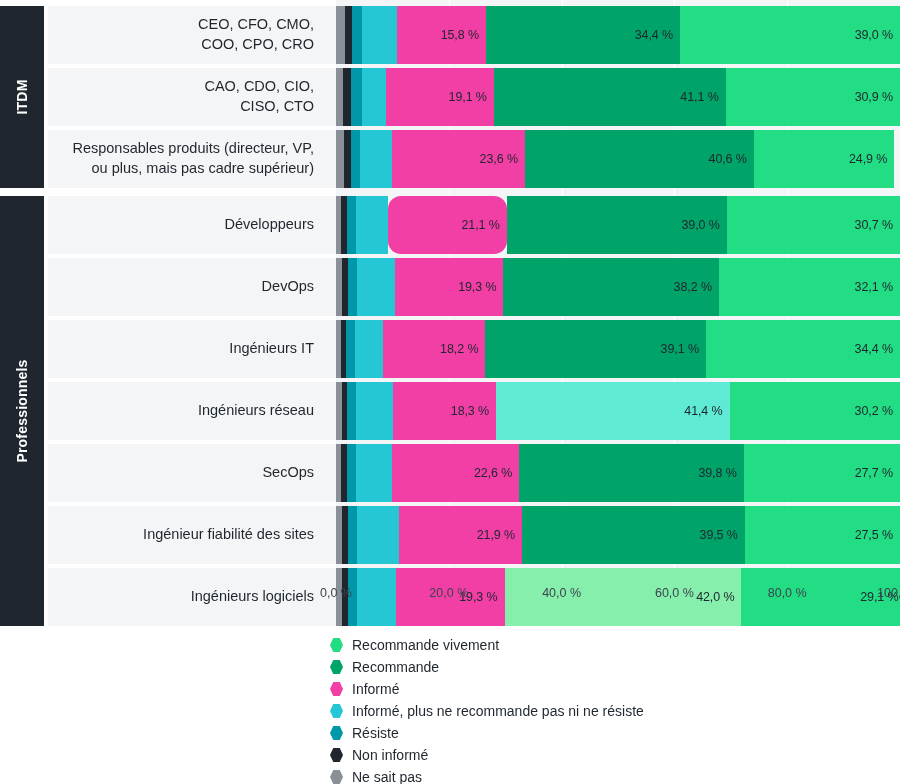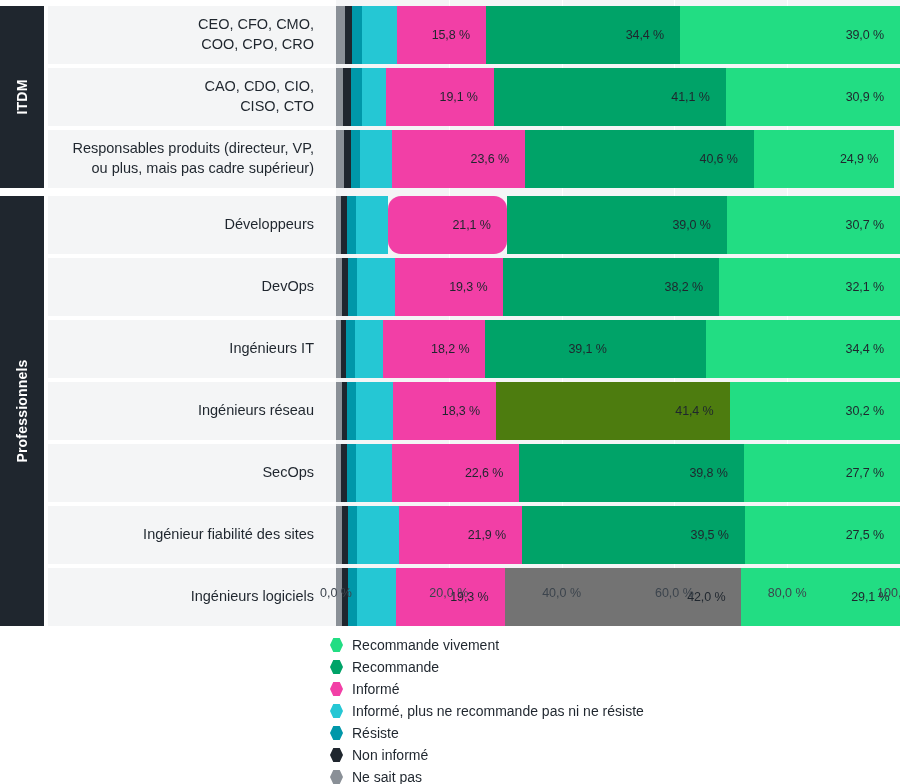--- a/index.html
+++ b/index.html
@@ -86,21 +86,21 @@
   .seg {
     position: relative;
     height: 100%;
     display: flex;
     align-items: center;
     justify-content: flex-end;
   }
   .seg-label {
     font-size: 12.5px;
     color: #1f262e;
-    padding-right: 16px;
+    padding-right: 7px;
     white-space: nowrap;
     letter-spacing: -0.1px;
   }
 
   
   .axis {
     position: absolute;
     left: 336px;
     top: 586px;
     width: 564px;
@@ -258,39 +258,39 @@
       <div class="row" style="top: 320px; height: 58px;">
         <div class="row-label">Ingénieurs IT</div>
         <div class="row-bar">
           <div class="seg" title="Ne sait pas" style="width: 4.512px; background: rgb(138, 144, 151);"></div>
           <div class="seg" title="Non informé" style="width: 5.64px; background: rgb(31, 38, 46);"></div>
           <div class="seg" title="Résiste" style="width: 9.024px; background: rgb(0, 151, 169);"></div>
           <div class="seg" title="Informé, mais ne recommande pas ni ne résiste" style="width: 27.636px; background: rgb(37, 199, 212);"></div>
           <div class="seg" title="Informé" style="width: 102.648px; background: rgb(242, 63, 166);">
             <span class="seg-label">18,2 %</span>
           </div>
-          <div class="seg" title="Recommande" style="width: 220.524px; background: rgb(0, 163, 104); justify-content: center;">
+          <div class="seg" title="Recommande" style="width: 220.524px; background: rgb(0, 163, 104);">
             <span class="seg-label">39,1 %</span>
           </div>
           <div class="seg" title="Recommande vivement" style="width: 194.016px; background: rgb(34, 221, 131);">
             <span class="seg-label">34,4 %</span>
           </div>
         </div>
       </div>
       <div class="row" style="top: 382px; height: 58px;">
         <div class="row-label">Ingénieurs réseau</div>
         <div class="row-bar">
           <div class="seg" title="Ne sait pas" style="width: 5.64px; background: rgb(138, 144, 151);"></div>
           <div class="seg" title="Non informé" style="width: 5.64px; background: rgb(31, 38, 46);"></div>
           <div class="seg" title="Résiste" style="width: 9.024px; background: rgb(0, 151, 169);"></div>
           <div class="seg" title="Informé, mais ne recommande pas ni ne résiste" style="width: 36.66px; background: rgb(37, 199, 212);"></div>
           <div class="seg" title="Informé" style="width: 103.212px; background: rgb(242, 63, 166);">
             <span class="seg-label">18,3 %</span>
           </div>
-          <div class="seg" title="Recommande" style="width: 233.496px; background: #4d7c0f;">
+          <div class="seg" title="Recommande" style="width: 233.496px; background: #5eead4;">
             <span class="seg-label">41,4 %</span>
           </div>
           <div class="seg" title="Recommande vivement" style="width: 170.328px; background: rgb(34, 221, 131);">
             <span class="seg-label">30,2 %</span>
           </div>
         </div>
       </div>
       <div class="row" style="top: 444px; height: 58px;">
         <div class="row-label">SecOps</div>
         <div class="row-bar">
@@ -330,21 +330,21 @@
       <div class="row" style="top: 568px; height: 58px;">
         <div class="row-label">Ingénieurs logiciels</div>
         <div class="row-bar">
           <div class="seg" title="Ne sait pas" style="width: 5.64px; background: rgb(138, 144, 151);"></div>
           <div class="seg" title="Non informé" style="width: 6.204px; background: rgb(31, 38, 46);"></div>
           <div class="seg" title="Résiste" style="width: 9.588px; background: rgb(0, 151, 169);"></div>
           <div class="seg" title="Informé, mais ne recommande pas ni ne résiste" style="width: 38.352px; background: rgb(37, 199, 212);"></div>
           <div class="seg" title="Informé" style="width: 108.852px; background: rgb(242, 63, 166);">
             <span class="seg-label">19,3 %</span>
           </div>
-          <div class="seg" title="Recommande" style="width: 236.88px; background: #737373;">
+          <div class="seg" title="Recommande" style="width: 236.88px; background: #86efac;">
             <span class="seg-label">42,0 %</span>
           </div>
           <div class="seg" title="Recommande vivement" style="width: 164.124px; background: rgb(34, 221, 131);">
             <span class="seg-label">29,1 %</span>
           </div>
         </div>
       </div>
     </div>
 
   <div class="axis" id="x-axis">

